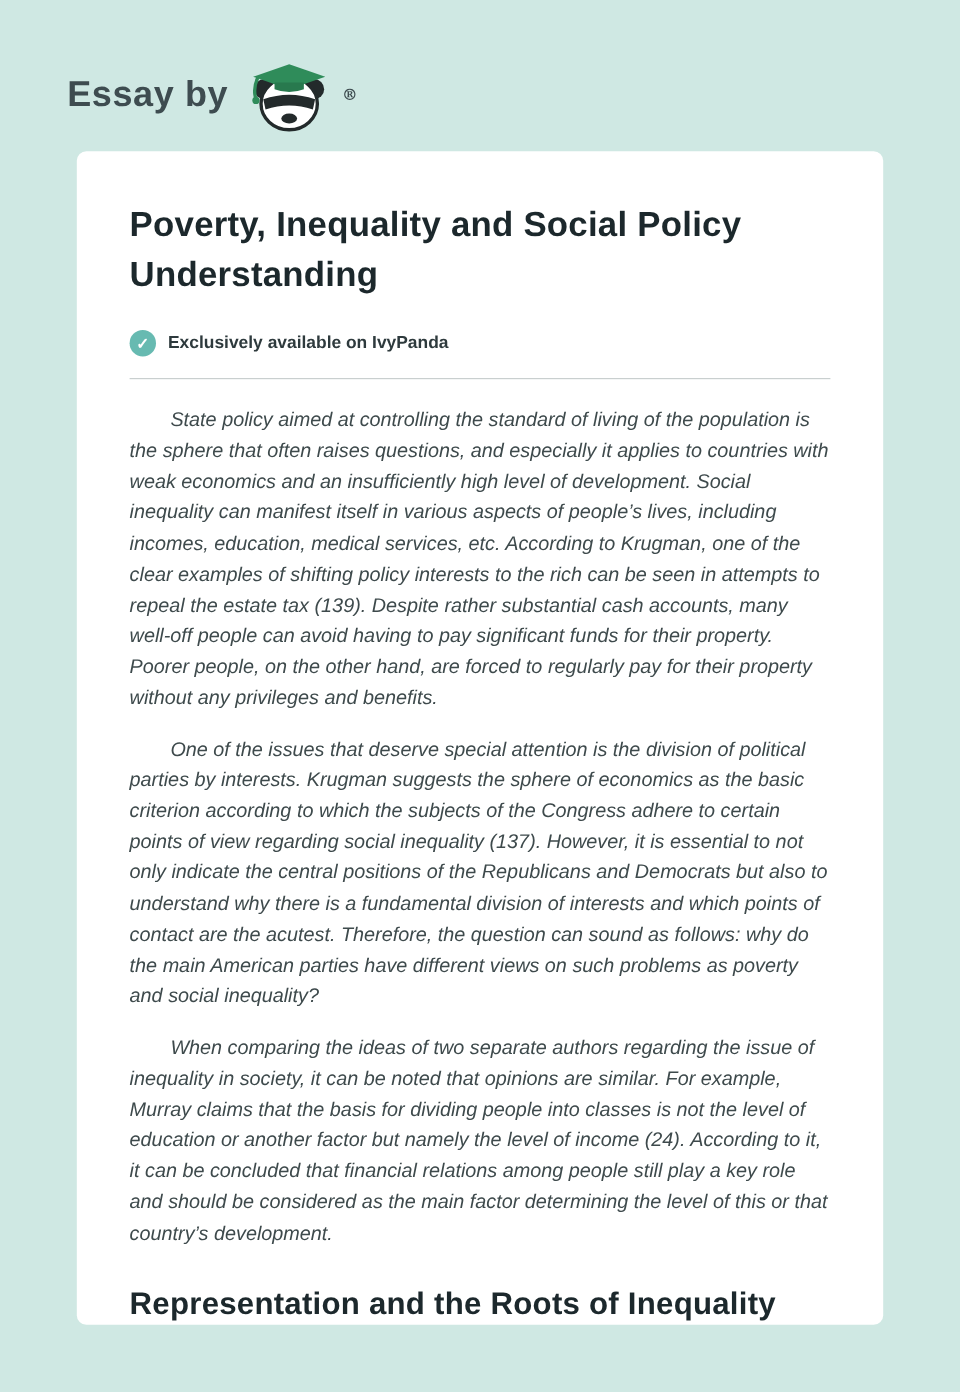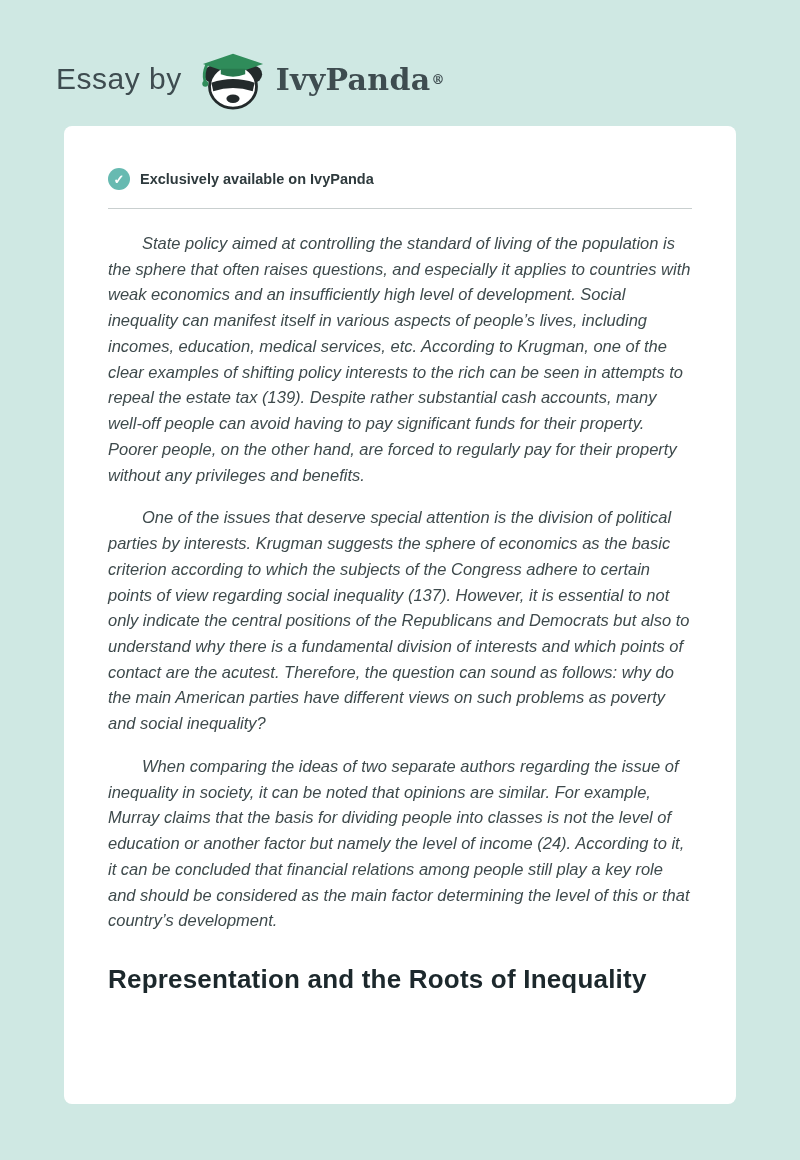--- a/index.html
+++ b/index.html
@@ -24,21 +24,21 @@
   
   .header {
     display: flex;
     align-items: center;
     padding: 38px 0 0 56px;
     height: 120px;
   }
 
   .essay-by {
     font-size: 30px;
-    font-weight: 400;
+    font-weight: 700;
     color: #3e4c50;
     letter-spacing: 0.5px;
     margin-right: 18px;
   }
 
   .logo-wrap {
     display: flex;
     align-items: center;
   }
 
@@ -157,27 +157,27 @@
 
         <ellipse cx="35" cy="54" rx="7" ry="4.5" fill="#232a2b"></ellipse>
 
         <path d="M35 6 L67 17 L35 28 L3 17 Z" fill="#2f8c5a"></path>
 
         <path d="M22 22 L48 22 L48 28 Q35 33 22 28 Z" fill="#28794e"></path>
 
         <path d="M7 18 Q3 27 5 35" stroke="#2f8c5a" stroke-width="3" fill="none" stroke-linecap="round"></path>
         <circle cx="5.5" cy="38" r="3.2" fill="#2f8c5a"></circle>
       </svg>
-      <span class="brand">IvyPanda</span>
         <span class="reg-mark">®</span>
     </span>
   </div>
 
   <div class="card">
 
+    <h1>Poverty, Inequality and Social Policy Understanding</h1>
 
     <div class="badge-row">
       <span class="check-circle">✓</span>
       <span class="badge-text">Exclusively available on IvyPanda</span>
     </div>
 
     <hr class="divider">
 
     <p>State policy aimed at controlling the standard of living of the population is the sphere that often raises questions, and especially it applies to countries with weak economics and an insufficiently high level of development. Social inequality can manifest itself in various aspects of people’s lives, including incomes, education, medical services, etc. According to Krugman, one of the clear examples of shifting policy interests to the rich can be seen in attempts to repeal the estate tax (139). Despite rather substantial cash accounts, many well-off people can avoid having to pay significant funds for their property. Poorer people, on the other hand, are forced to regularly pay for their property without any privileges and benefits.</p>
     <p>One of the issues that deserve special attention is the division of political parties by interests. Krugman suggests the sphere of economics as the basic criterion according to which the subjects of the Congress adhere to certain points of view regarding social inequality (137). However, it is essential to not only indicate the central positions of the Republicans and Democrats but also to understand why there is a fundamental division of interests and which points of contact are the acutest. Therefore, the question can sound as follows: why do the main American parties have different views on such problems as poverty and social inequality?</p>

